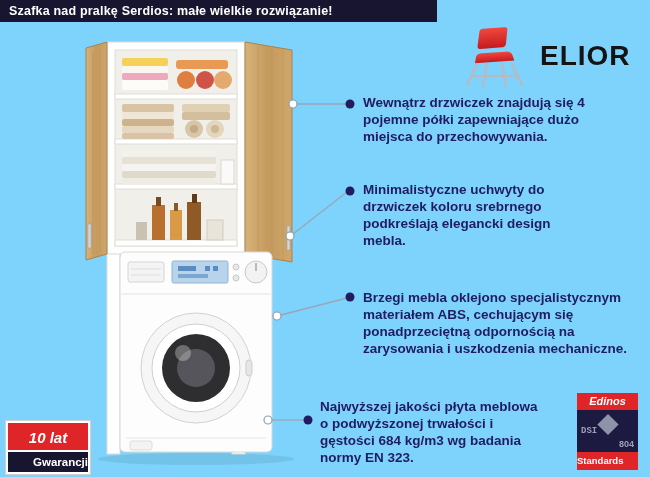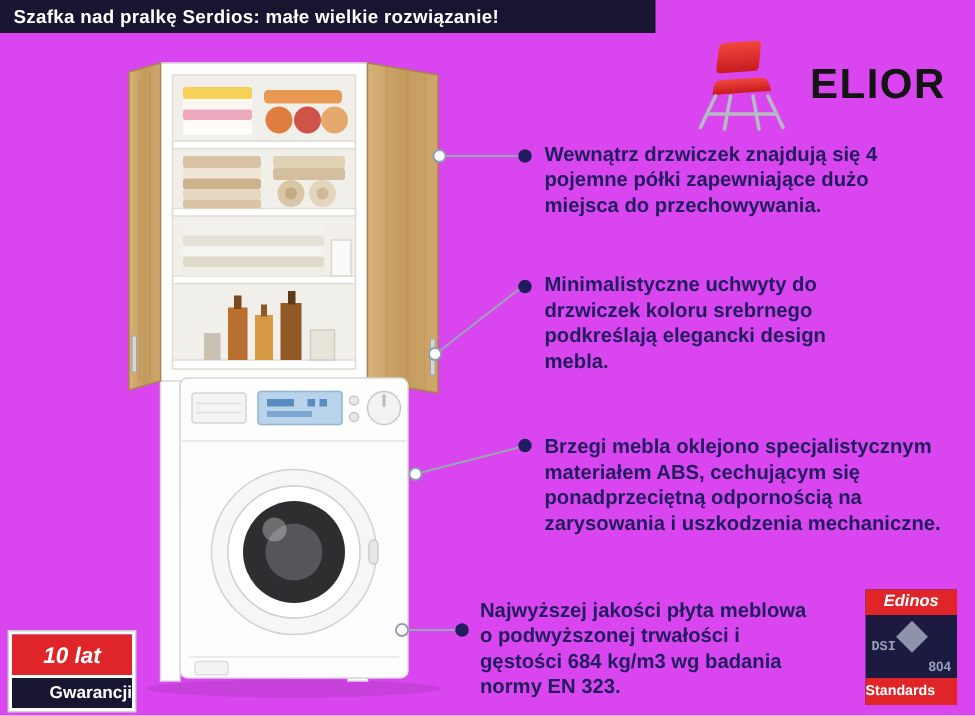--- a/index.html
+++ b/index.html
@@ -1,18 +1,18 @@
 <!DOCTYPE html>
 <html><head>
 <meta charset="utf-8">
 <style>
   * { margin:0; padding:0; box-sizing:border-box; }
   html,body { background:#ffffff; }
   body { font-family:"Liberation Sans", sans-serif; }
-  .stage { position:relative; width:650px; height:477px; background:#d946ef; overflow:hidden; }
+  .stage { position:relative; width:650px; height:477px; background:#7dd3fc; overflow:hidden; }
 
   .scene { position:absolute; top:0; left:0; }
 
   .banner { position:absolute; top:0; left:0; width:437px; height:22px; background:#181531;
             color:#ffffff; font-size:12.5px; font-weight:bold; line-height:22px;
             padding-left:9px; letter-spacing:.2px; }
 
   .brand { position:absolute; top:24px; left:460px; width:185px; height:68px; }
   .brand .chair { position:absolute; left:0; top:2px; }
   .brand .name { position:absolute; left:80px; top:16px; font-size:28px; font-weight:bold;

